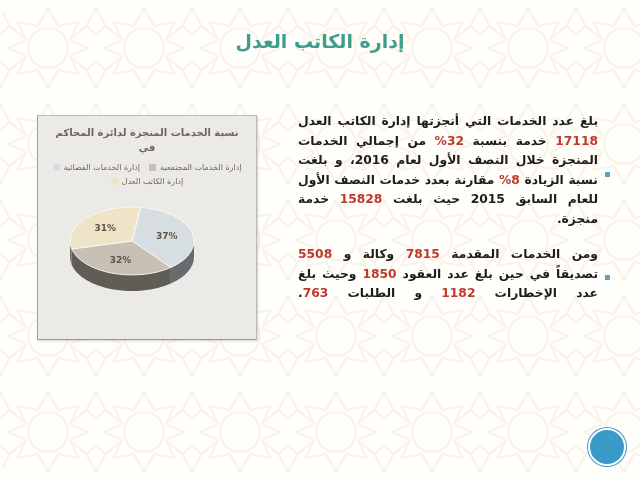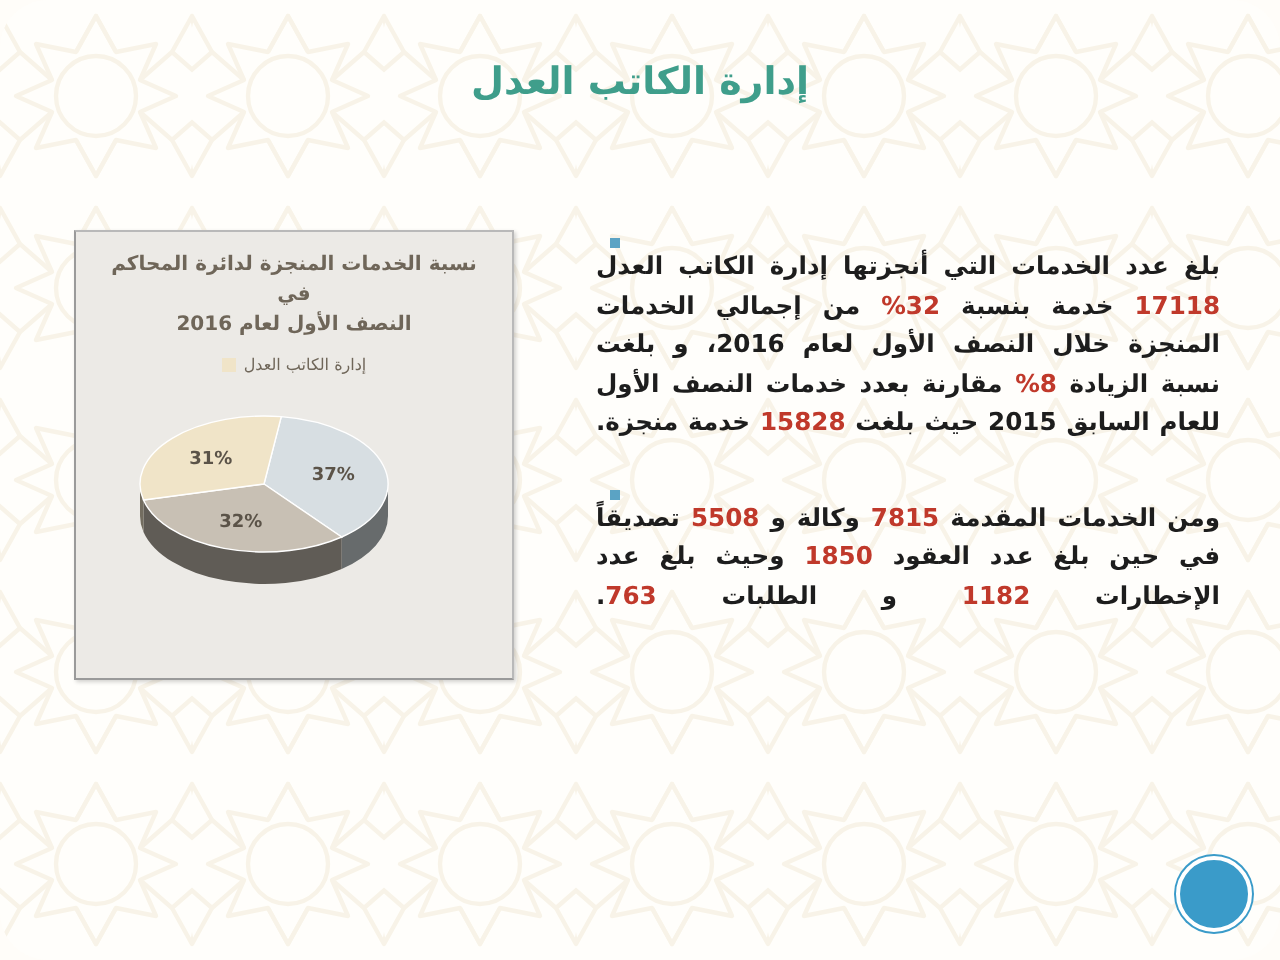--- a/index.html
+++ b/index.html
@@ -133,22 +133,21 @@
     position: absolute;
     right: 30px;
     top: 112px;
     width: 312px;
     direction: rtl;
     text-align: justify;
   }
 
   .para {
     display: flex;
-    flex-direction: column;
-    align-items: flex-end;
+    align-items: center;
     margin-bottom: 16px;
   }
 
   .bullet {
     flex: 0 0 auto;
     width: 5px;
     height: 5px;
     background: #5ba3c4;
     margin-top: 7px;
     margin-left: 7px;
@@ -209,24 +208,33 @@
     <rect x="0" y="0" width="640" height="480" fill="url(#starpat)"></rect>
     <rect x="0" y="0" width="640" height="480" fill="#fffefb" opacity="0.45"></rect>
   </svg>
 
   <div id="slide-title" style="color: rgb(63, 158, 139);">إدارة الكاتب العدل</div>
 
   <div id="chart-panel" style="background: rgb(236, 234, 230);">
 
     <div id="chart-title">
       <div>نسبة الخدمات المنجزة لدائرة المحاكم في</div>
-      <div>النصف الأول لعام 2016</div>
     </div>
 
     <div id="chart-legend">
+      <div class="legend-row">
+        <div class="legend-item">
+          <span class="legend-swatch" style="background: rgb(215, 222, 226);"></span>
+          <span>إدارة الخدمات القضائية</span>
+        </div>
+        <div class="legend-item">
+          <span class="legend-swatch" style="background: rgb(200, 192, 180);"></span>
+          <span>إدارة الخدمات المجتمعية</span>
+        </div>
+      </div>
       <div class="legend-row">
         <div class="legend-item">
           <span class="legend-swatch" style="background: rgb(240, 228, 200);"></span>
           <span>إدارة الكاتب العدل</span>
         </div>
       </div>
     </div>
 
     <div id="pie-wrap">
       <svg id="pie-svg" width="180" height="116" viewBox="0 0 180 116" xmlns="http://www.w3.org/2000/svg">

